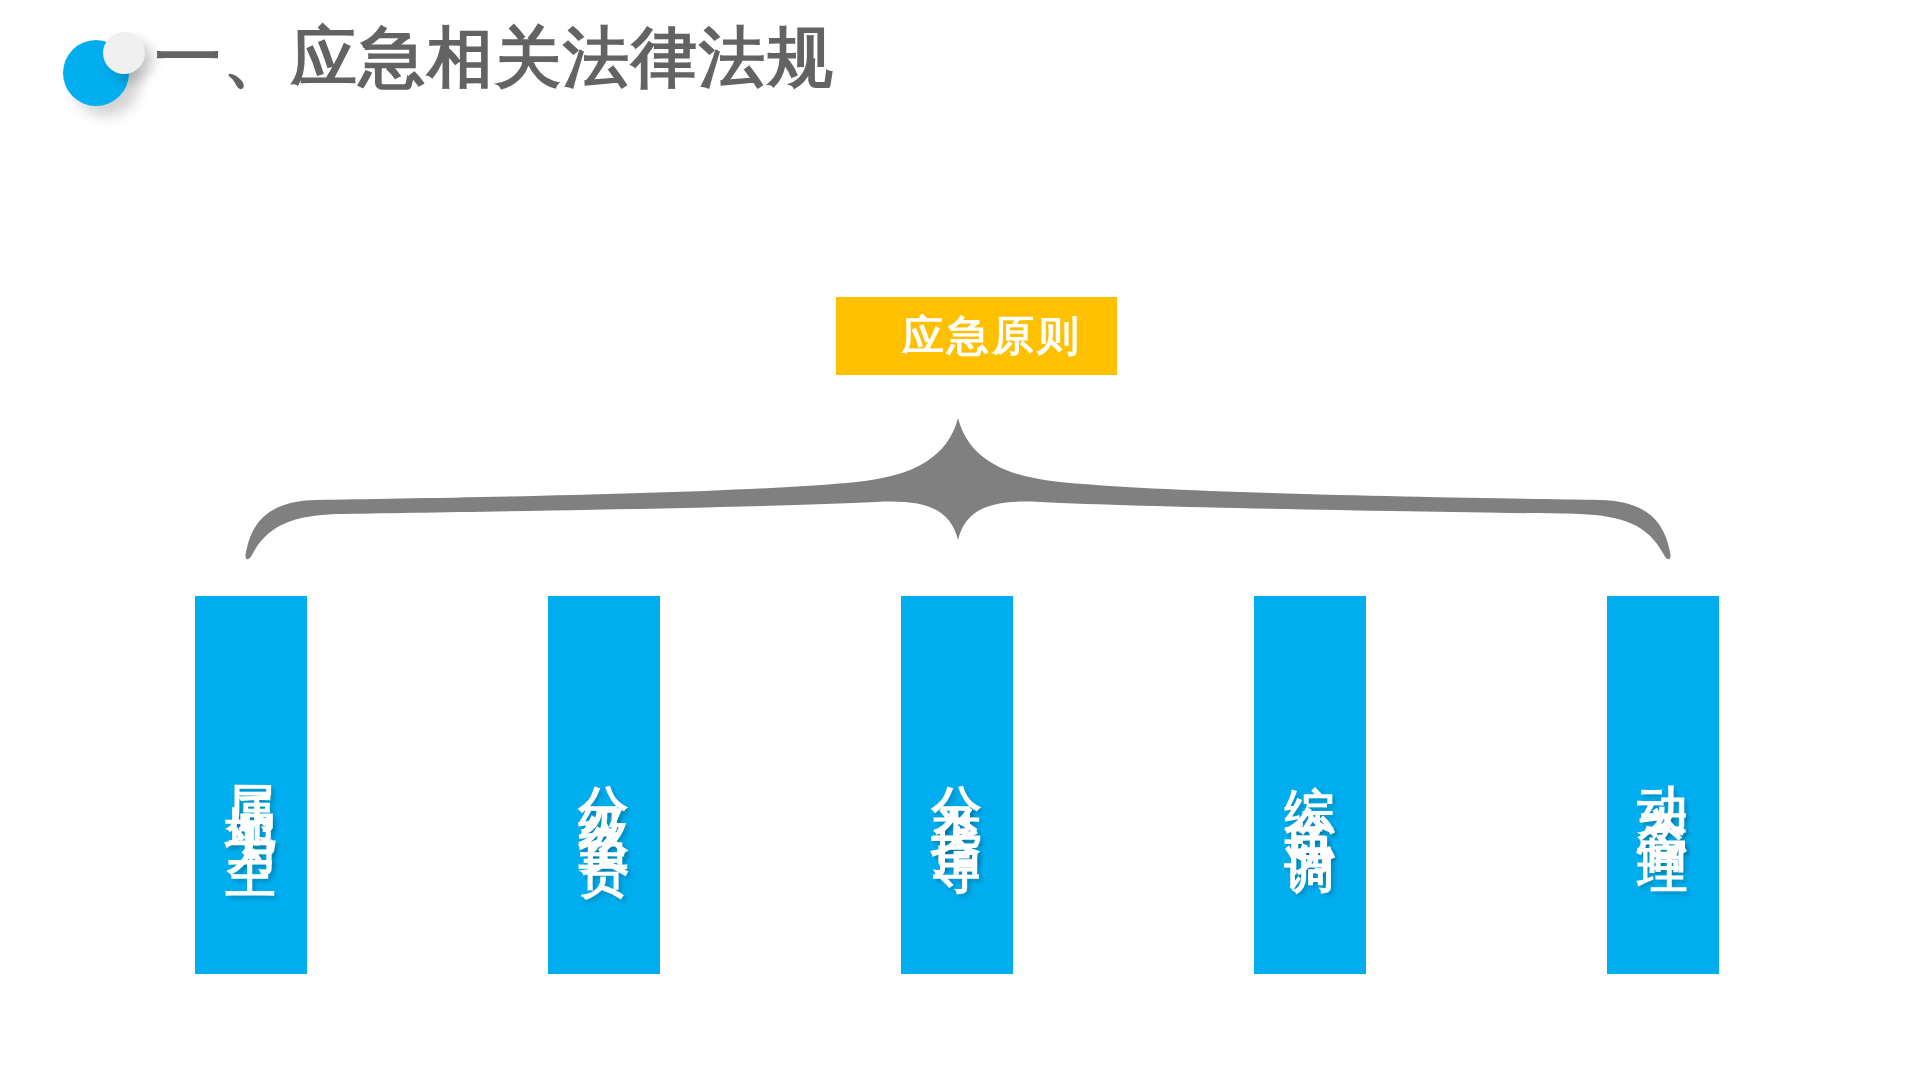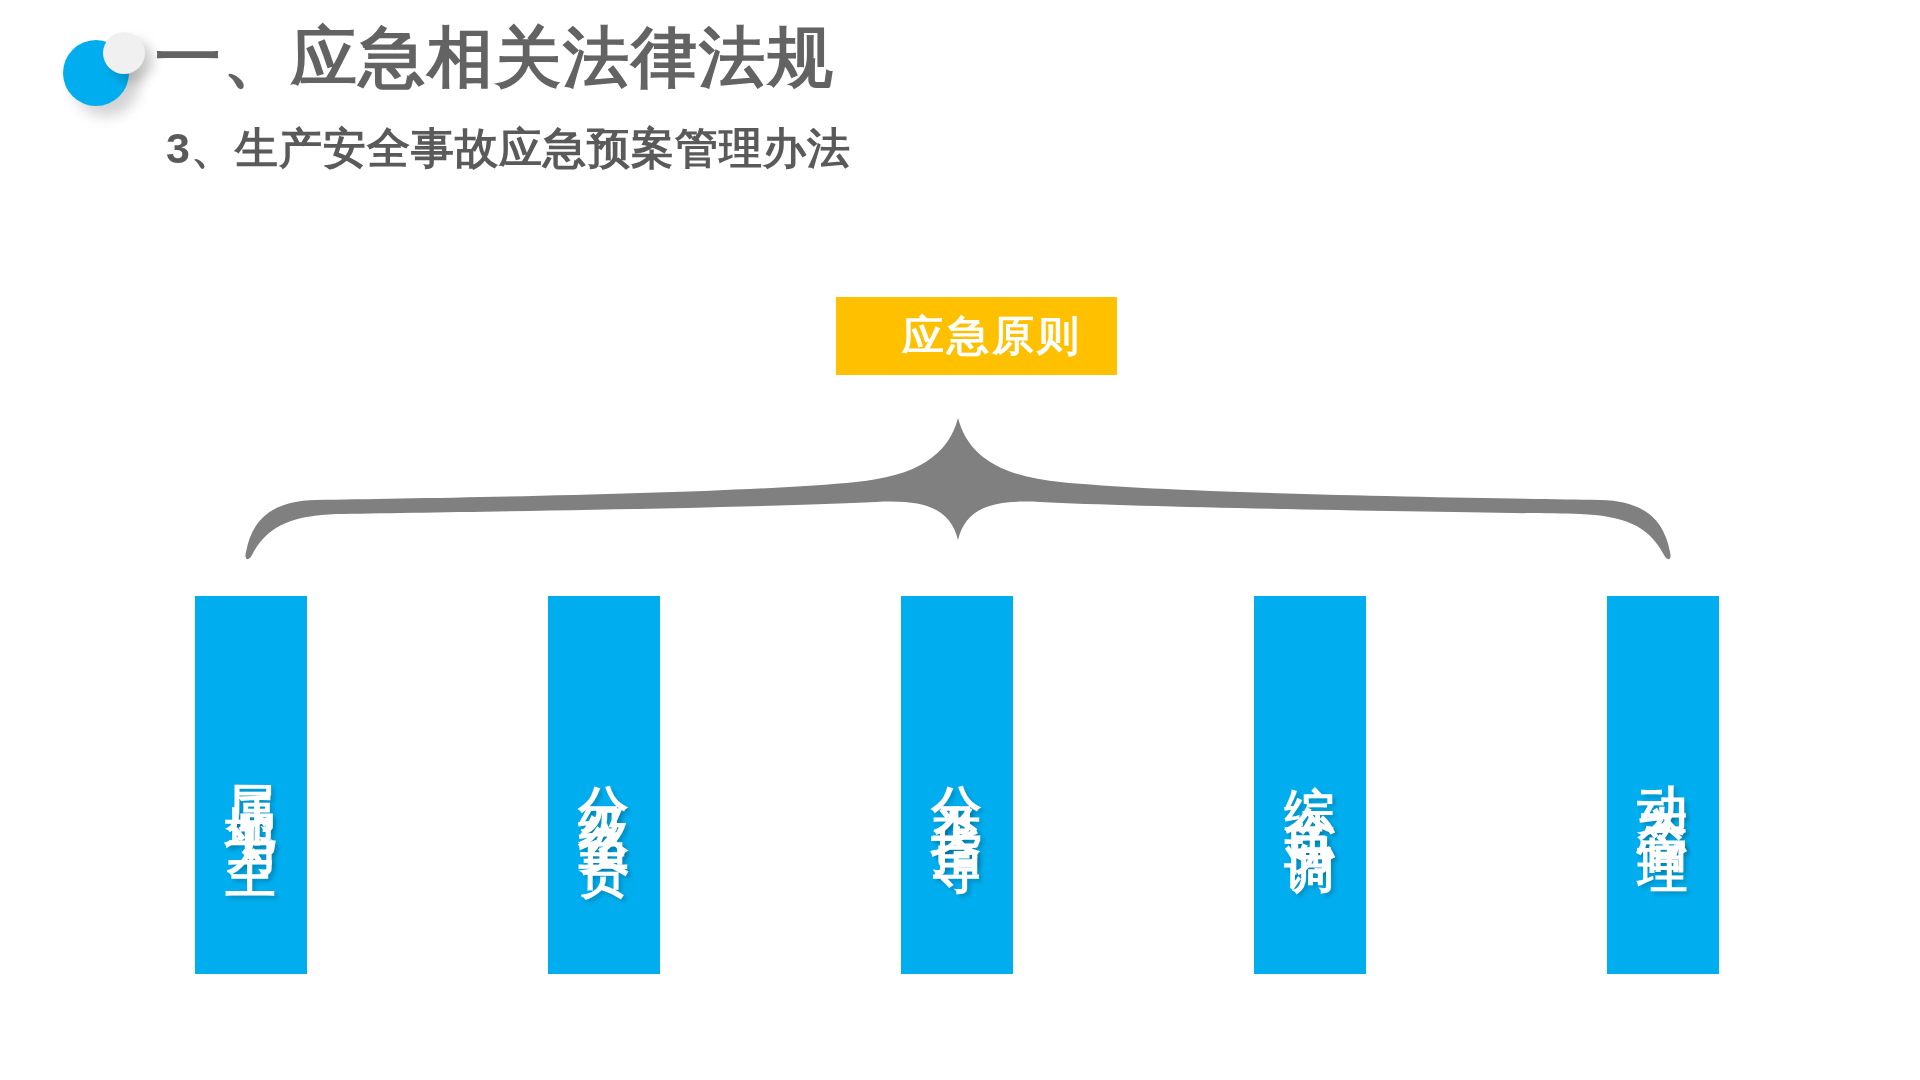--- a/index.html
+++ b/index.html
@@ -143,21 +143,20 @@
 
   <div id="header">
 
     <div id="bullet-icon">
       <div class="big-dot"></div>
       <div class="small-dot"></div>
     </div>
 
     <div id="title-main">一、应急相关法律法规</div>
 
-    <div id="title-sub">3、生产安全事故应急预案管理办法</div>
   </div>
 
   <div id="top-label">
     <span id="top-label-text">应急原则</span>
   </div>
 
   <div id="brace-wrap">
     <svg width="1920" height="180" viewBox="0 0 1920 180" xmlns="http://www.w3.org/2000/svg">
       <path fill="#808080" d="
               M 958 18

